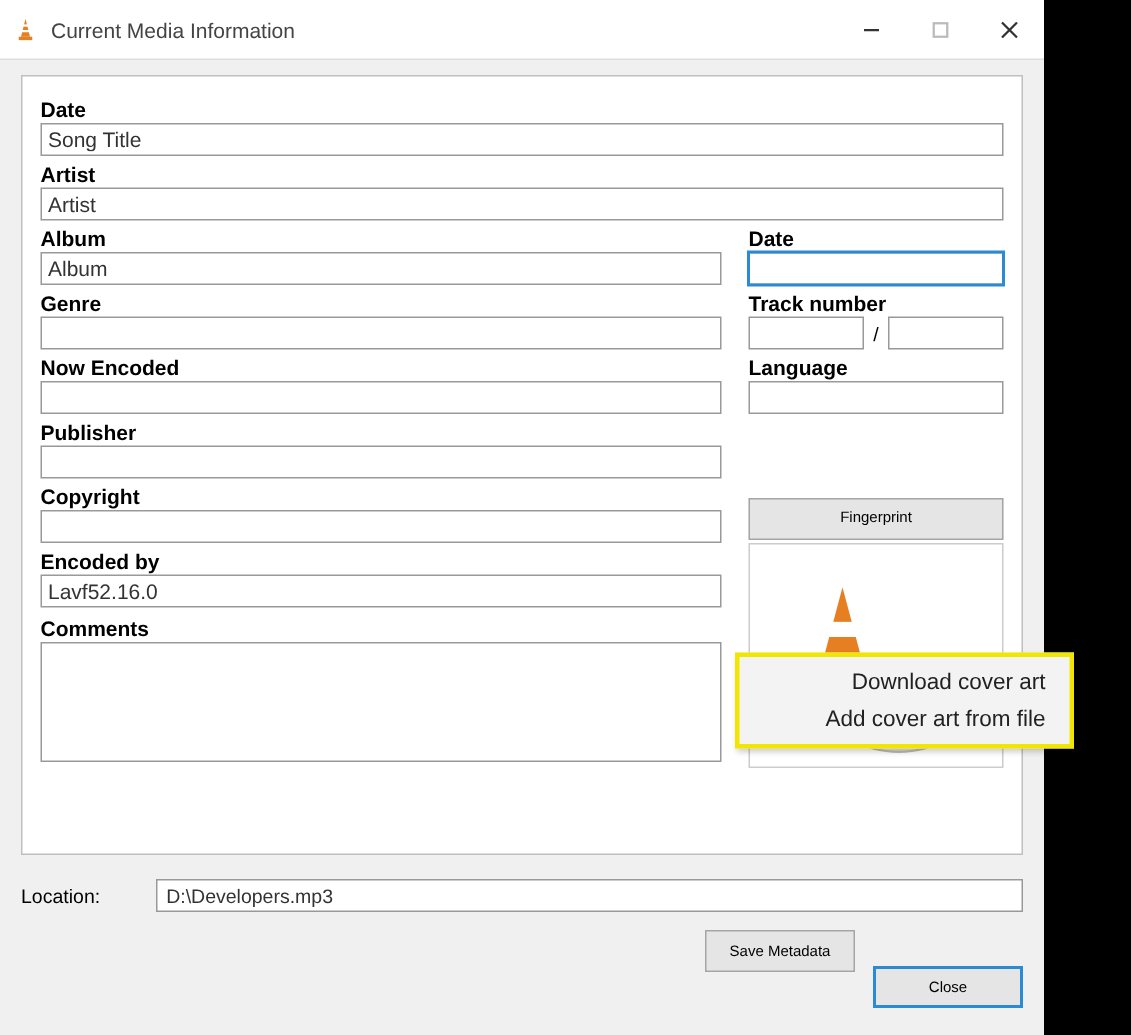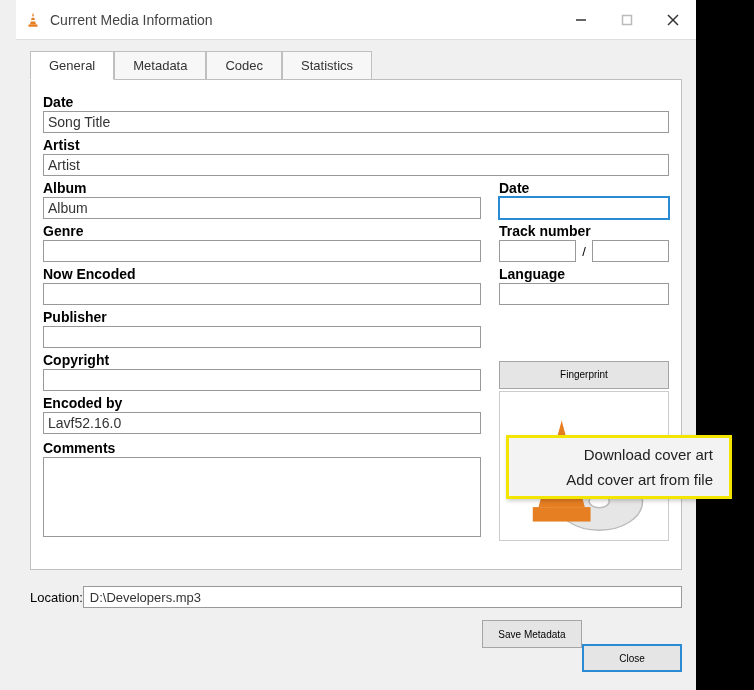--- a/index.html
+++ b/index.html
@@ -12,21 +12,20 @@
     height: 690px;
     overflow: hidden;
   }
   .window {
     width: 696px;
     height: 690px;
     background: #f0f0f0;
     display: flex;
     flex-direction: column;
     position: relative;
-    padding-left: 16px;
   }
   .titlebar {
     height: 40px;
     background: #fff;
     display: flex;
     align-items: center;
     padding: 0 0 0 8px;
     border-bottom: 1px solid #ddd;
   }
   .titlebar-title {
@@ -166,24 +165,26 @@
   }
   .locrow input {
     flex: 1;
     height: 22px;
     border: 1px solid #999;
     background: #fff;
     padding: 1px 6px;
     font-family: inherit;
     font-size: 13px;
     color: #333;
+    margin-left: 37px;
   }
   .btnrow {
     display: flex;
     justify-content: flex-end;
+    gap: 12px;
   }
   .btnrow button {
     min-width: 100px;
     height: 28px;
   }
   .close-btn {
     border: 2px solid #2a8ad4;
     background: #e5e5e5;
     margin-top: 24px;
   }
@@ -238,26 +239,20 @@
         <svg width="14" height="14">
             <line x1="2" y1="2" x2="12" y2="12" stroke="#333" stroke-width="1.5"></line>
             <line x1="12" y1="2" x2="2" y2="12" stroke="#333" stroke-width="1.5"></line>
           </svg>
       </div>
     </div>
   </div>
 
   <div class="content">
 
-    <div class="tabrow">
-      <div class="tab active">General</div>
-      <div class="tab">Metadata</div>
-      <div class="tab">Codec</div>
-      <div class="tab">Statistics</div>
-    </div>
 
     <div class="tabpanel">
       <div class="panel-grid">
 
         <div class="full">
           <div class="lbl">Date</div>
           <input class="tf" value="Song Title" style="">
         </div>
 
         <div class="full">

